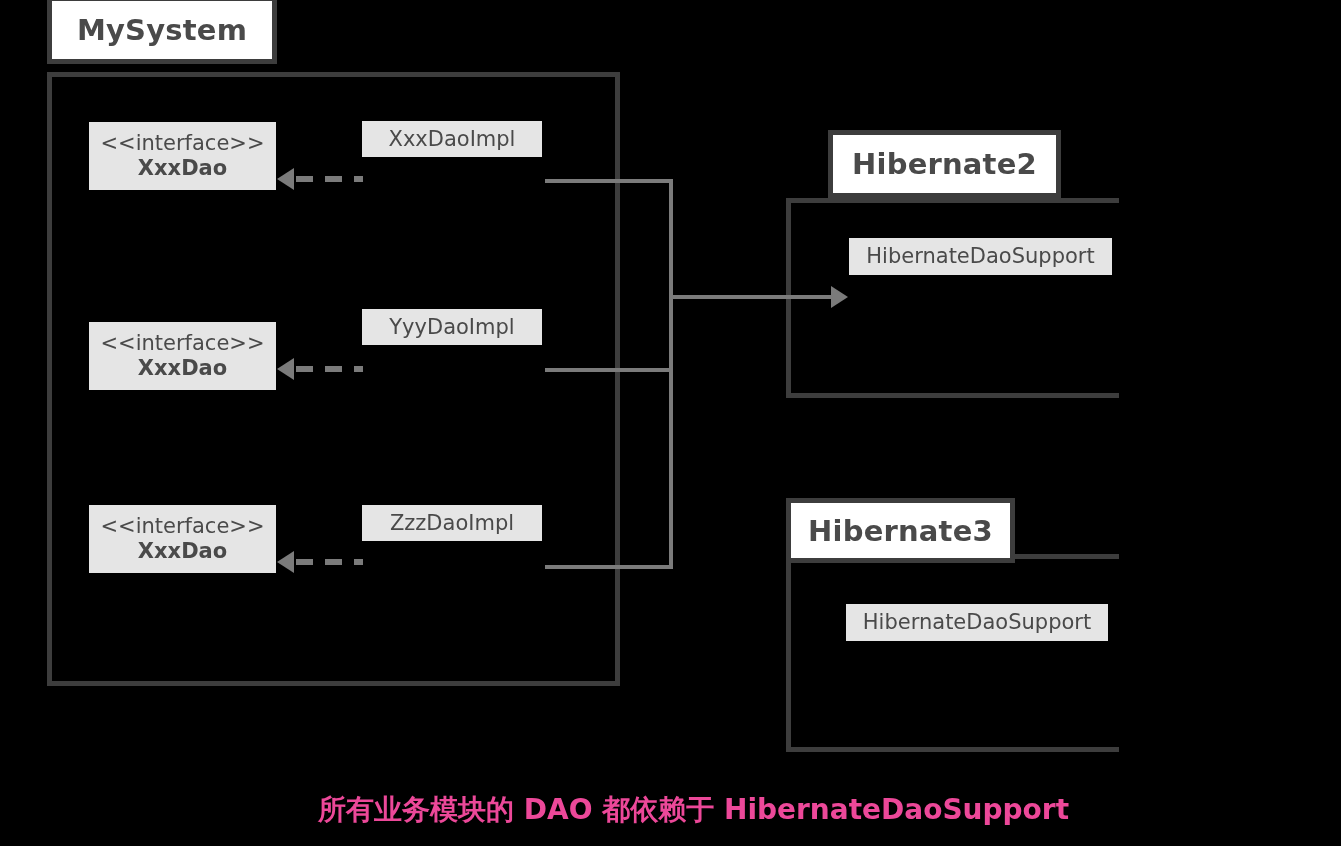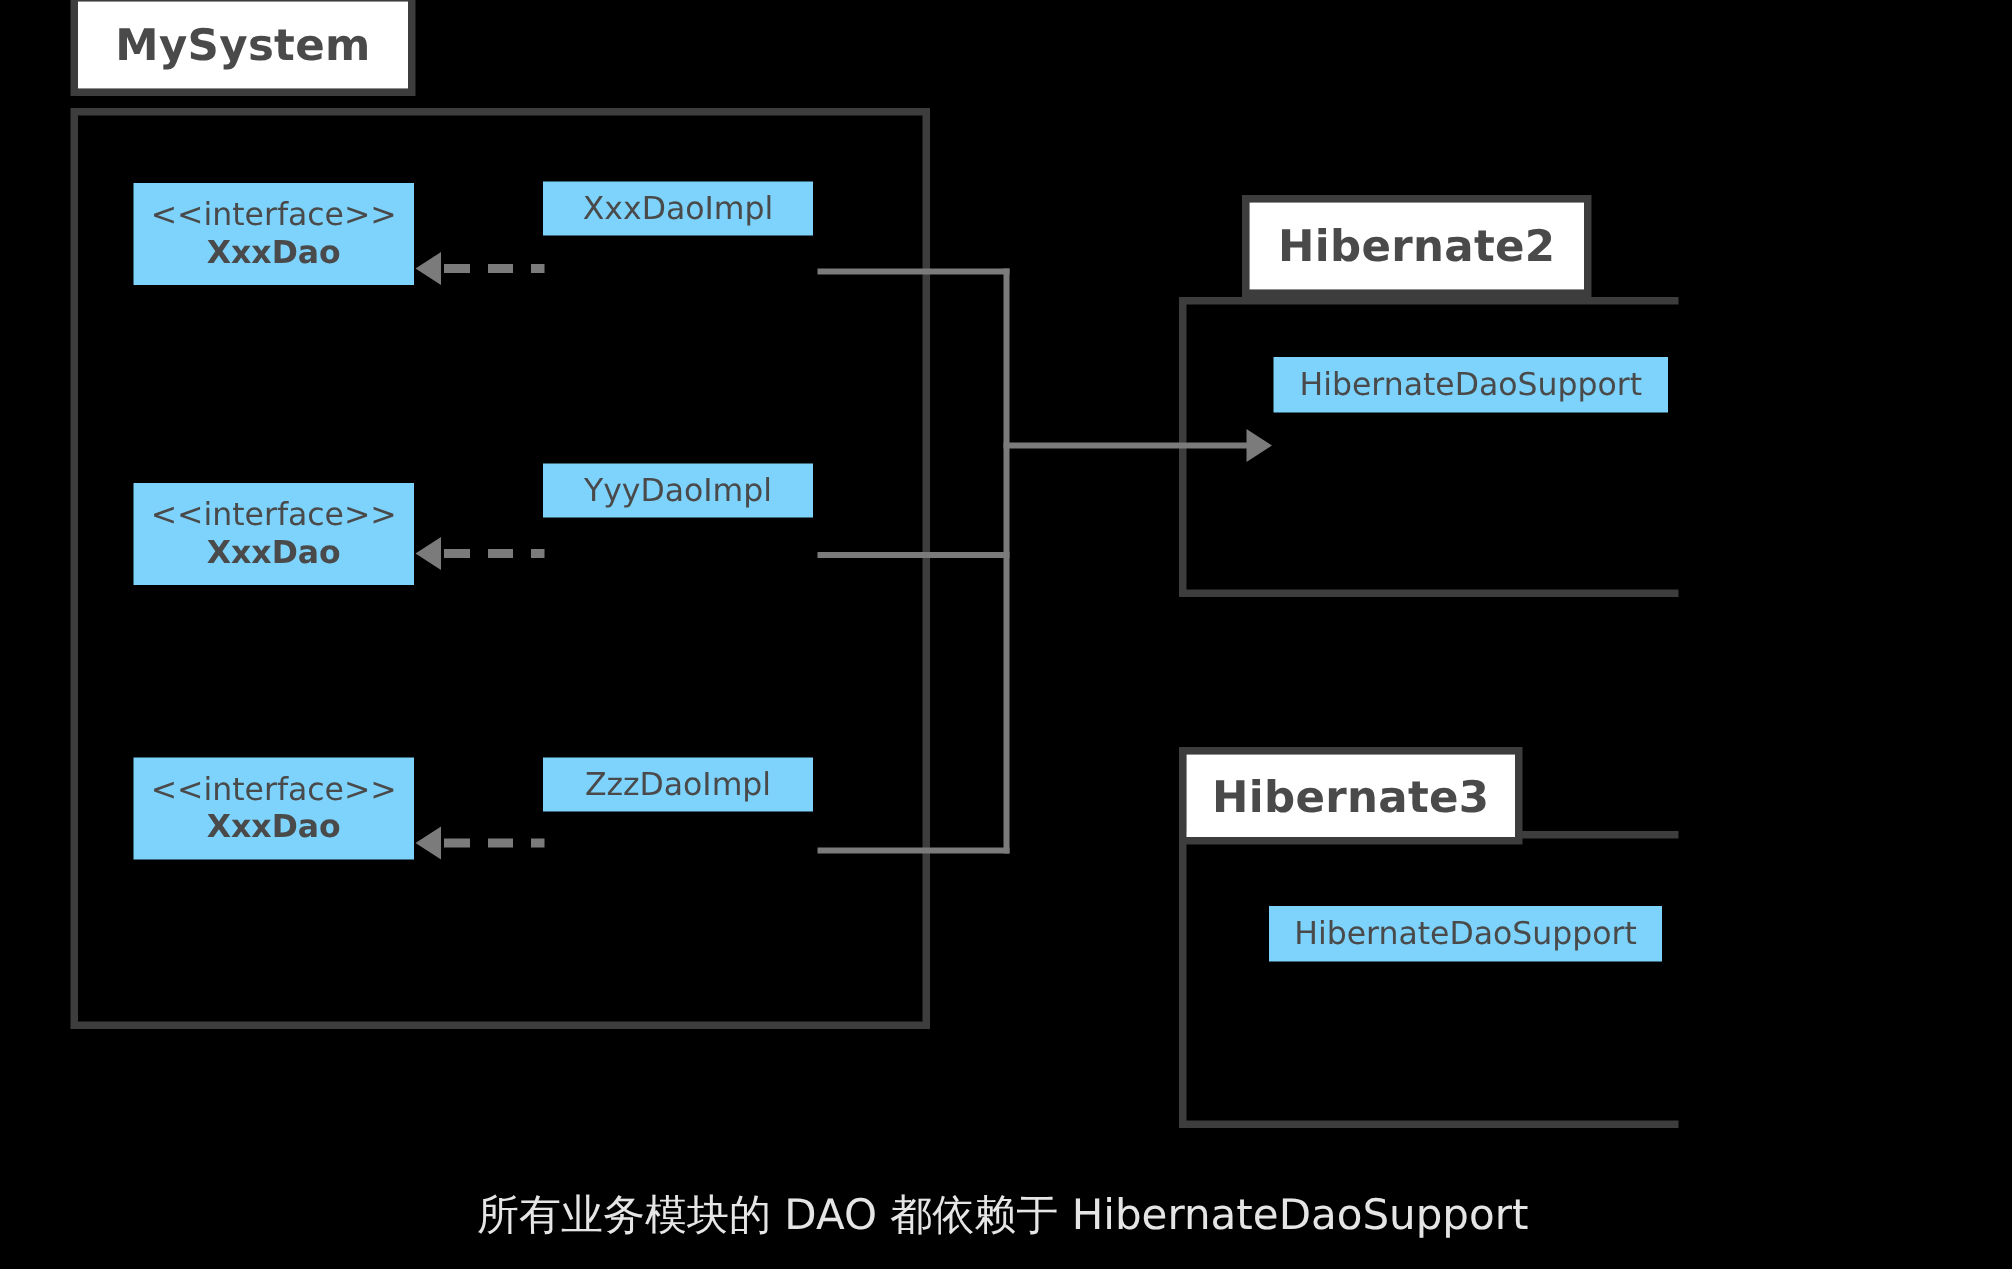--- a/index.html
+++ b/index.html
@@ -40,21 +40,21 @@
     box-sizing:border-box;
     background:#000;
     border:5px solid #3d3d3d;
     z-index:1;
   }
 
   
   .amber{
     position:absolute;
     box-sizing:border-box;
-    background:#7dd3fc;
+    background:#e5e5e5;
     color:#4a4a4a;
     display:flex;
     flex-direction:column;
     align-items:center;
     justify-content:center;
     text-align:center;
     line-height:1.18;
     z-index:4;
     white-space:nowrap;
   }
@@ -90,23 +90,24 @@
     height:6px;
     z-index:5;
     background:repeating-linear-gradient(to right,
         #7b7b7b 0px,#7b7b7b 17px,
         rgba(0,0,0,0) 17px,rgba(0,0,0,0) 29px);
   }
 
   
   .caption{
     position:absolute;
-    color:#e5e5e5;
+    color:#ec4899;
     white-space:nowrap;
     z-index:6;
+    font-weight:bold;
   }
   .watermark{
     position:absolute;
     color:#ffffff;
     font-weight:bold;
     white-space:nowrap;
     z-index:9;
     text-shadow:0 1px 2px rgba(0,0,0,.85);
   }
 

